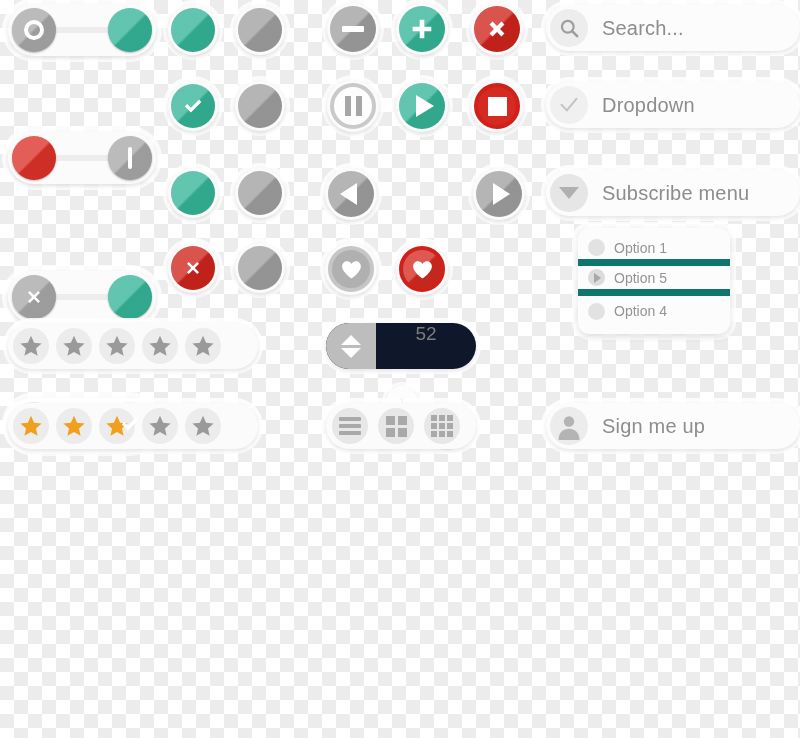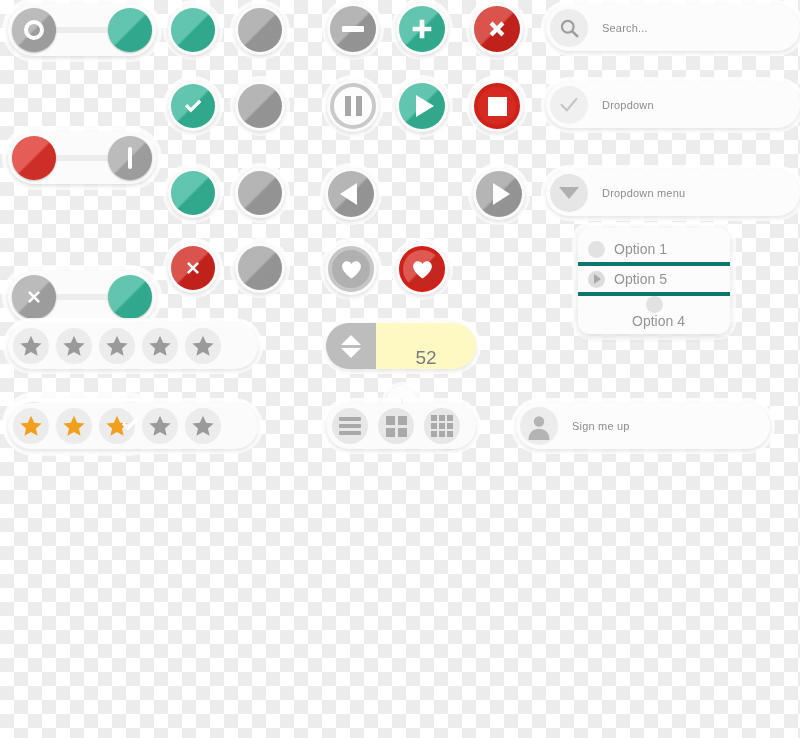--- a/index.html
+++ b/index.html
@@ -91,39 +91,39 @@
     padding-left: 4px;
   }
   .field .lead {
     width: 38px; height: 38px; border-radius: 50%;
     background: #ededed;
     display:flex; align-items:center; justify-content:center; flex:0 0 auto;
   }
   .field .ftext {
     margin-left: 14px;
     color: #8d8d8d;
-    font-size: 11px;
+    font-size: 20px;
     letter-spacing: .2px;
   }
 
   
   .dd-panel {
     width: 152px;
     background: #fcfcfc;
     border-radius: 12px;
     box-shadow: 0 3px 7px rgba(0,0,0,.12), 0 0 0 6px rgba(255,255,255,.8);
     padding: 8px 0;
   }
   .dd-item {
     display:flex; align-items:center;
     height: 30px;
     padding: 0 10px;
-    border-bottom: 4px solid #0f766e;
-  }
-  .dd-item:last-child { border-bottom: none; flex-direction: column; }
+    border-bottom: 7px solid #0f766e;
+  }
+  .dd-item:last-child { border-bottom: none; }
   .dd-bullet {
     width: 17px; height: 17px; border-radius: 50%;
     background: #e2e2e2; flex:0 0 auto;
     display:flex; align-items:center; justify-content:center;
   }
   .dd-label { margin-left: 9px; color: #949494; font-size: 14px; }
 
   
   .stars {
     height: 46px; border-radius: 999px;
@@ -133,23 +133,23 @@
   }
   .star-cell {
     width:36px; height:36px; border-radius:50%;
     background:#ececec;
     display:flex; align-items:center; justify-content:center;
   }
 
   
   .stepper {
     width:150px; height:46px; border-radius:999px;
-    background:#fef9c3; overflow:hidden;
+    background:#0f172a; overflow:hidden;
     box-shadow: 0 2px 4px rgba(0,0,0,.10), 0 0 0 5px rgba(255,255,255,.85);
-    display:flex; align-items:flex-end;
+    display:flex; align-items:flex-start;
   }
   .stepper .arrows {
     width:50px; height:100%;
     background:#bdbdbd;
     display:flex; flex-direction:column;
     align-items:center; justify-content:center; gap:3px;
   }
   .stepper .num {
     flex:1; text-align:center; color:#7c7c7c; font-size:19px;
   }
@@ -329,41 +329,41 @@
         <path d="M4.5 11.8 L9.8 17.4 L19.4 5.8" fill="none" stroke="#c4c4c4" stroke-width="2.1" stroke-linecap="round" stroke-linejoin="round"></path>
       </svg>
     </span>
     <span class="ftext">Dropdown</span>
   </div>
 
   <div class="abs field" style="left:546px; top:170px;">
     <span class="lead" style="background:#e6e6e6;">
       <span style="width:0;height:0;border-left:10px solid transparent;border-right:10px solid transparent;border-top:12px solid #b0b0b0;"></span>
     </span>
-    <span class="ftext">Dropdown menu</span>
+    <span class="ftext">Subscribe menu</span>
   </div>
 
   <div class="abs dd-panel" style="left:578px; top:228px;">
     <div class="dd-item">
       <span class="dd-bullet"></span>
       <span class="dd-label">Option 1</span>
     </div>
     <div class="dd-item">
       <span class="dd-bullet" style="background:#dcdcdc;">
         <span style="width:0;height:0;margin-left:2px;border-left:7px solid #a8a8a8;border-top:5px solid transparent;border-bottom:5px solid transparent;"></span>
       </span>
       <span class="dd-label">Option 5</span>
     </div>
     <div class="dd-item">
       <span class="dd-bullet"></span>
       <span class="dd-label">Option 4</span>
     </div>
   </div>
 
-  <div class="abs field" style="left:516px; top:403px;">
+  <div class="abs field" style="left:546px; top:403px;">
     <span class="lead" style="background:#ececec;overflow:hidden;position:relative;">
       <svg width="30" height="30" viewBox="0 0 30 30">
         <circle cx="15" cy="10.5" r="5.2" fill="#b4b4b4"></circle>
         <path d="M4.5 29 C4.5 21.5 9.5 17.8 15 17.8 C20.5 17.8 25.5 21.5 25.5 29 Z" fill="#b4b4b4"></path>
       </svg>
     </span>
     <span class="ftext">Sign me up</span>
   </div>
 
   <div class="abs stars" style="left:8px; top:323px; width:250px;">

